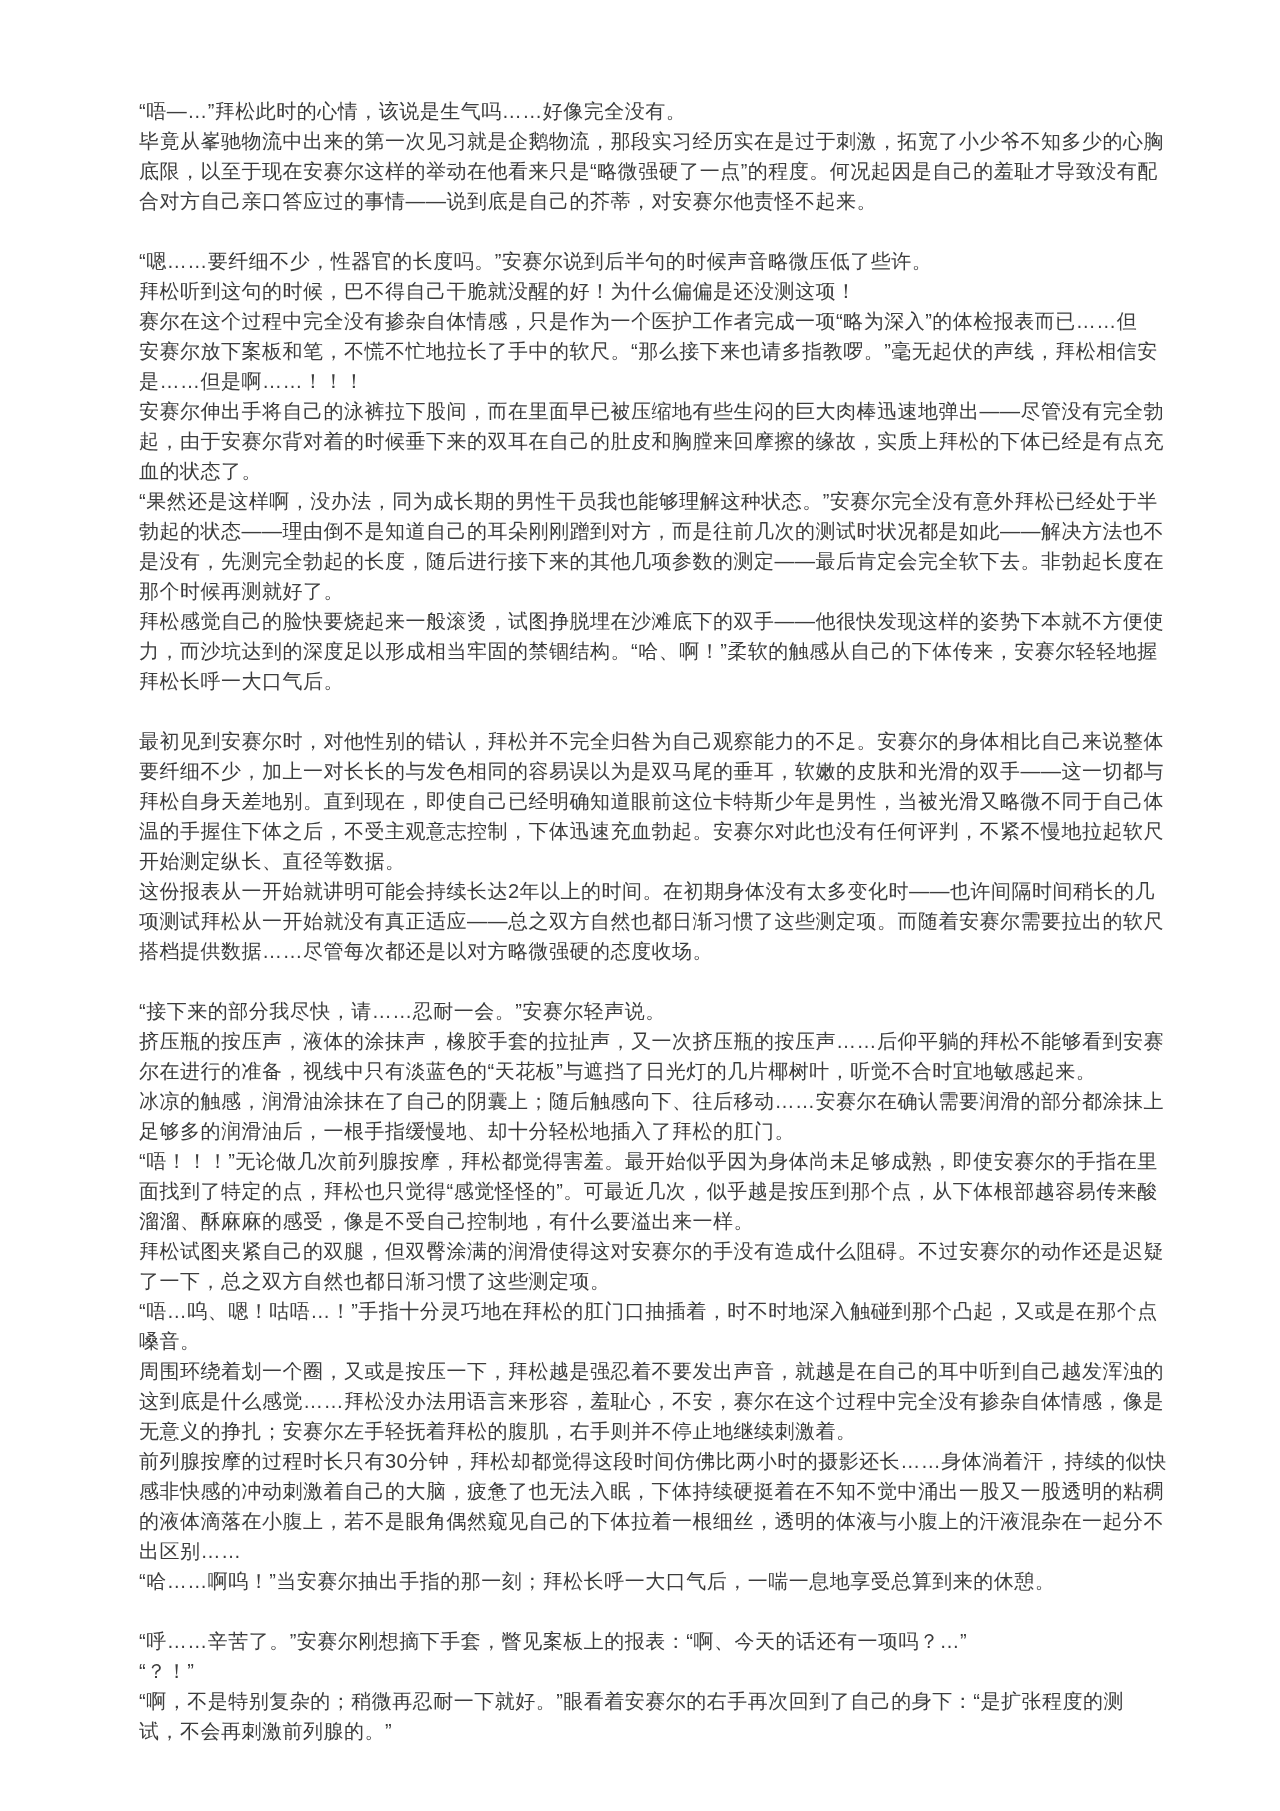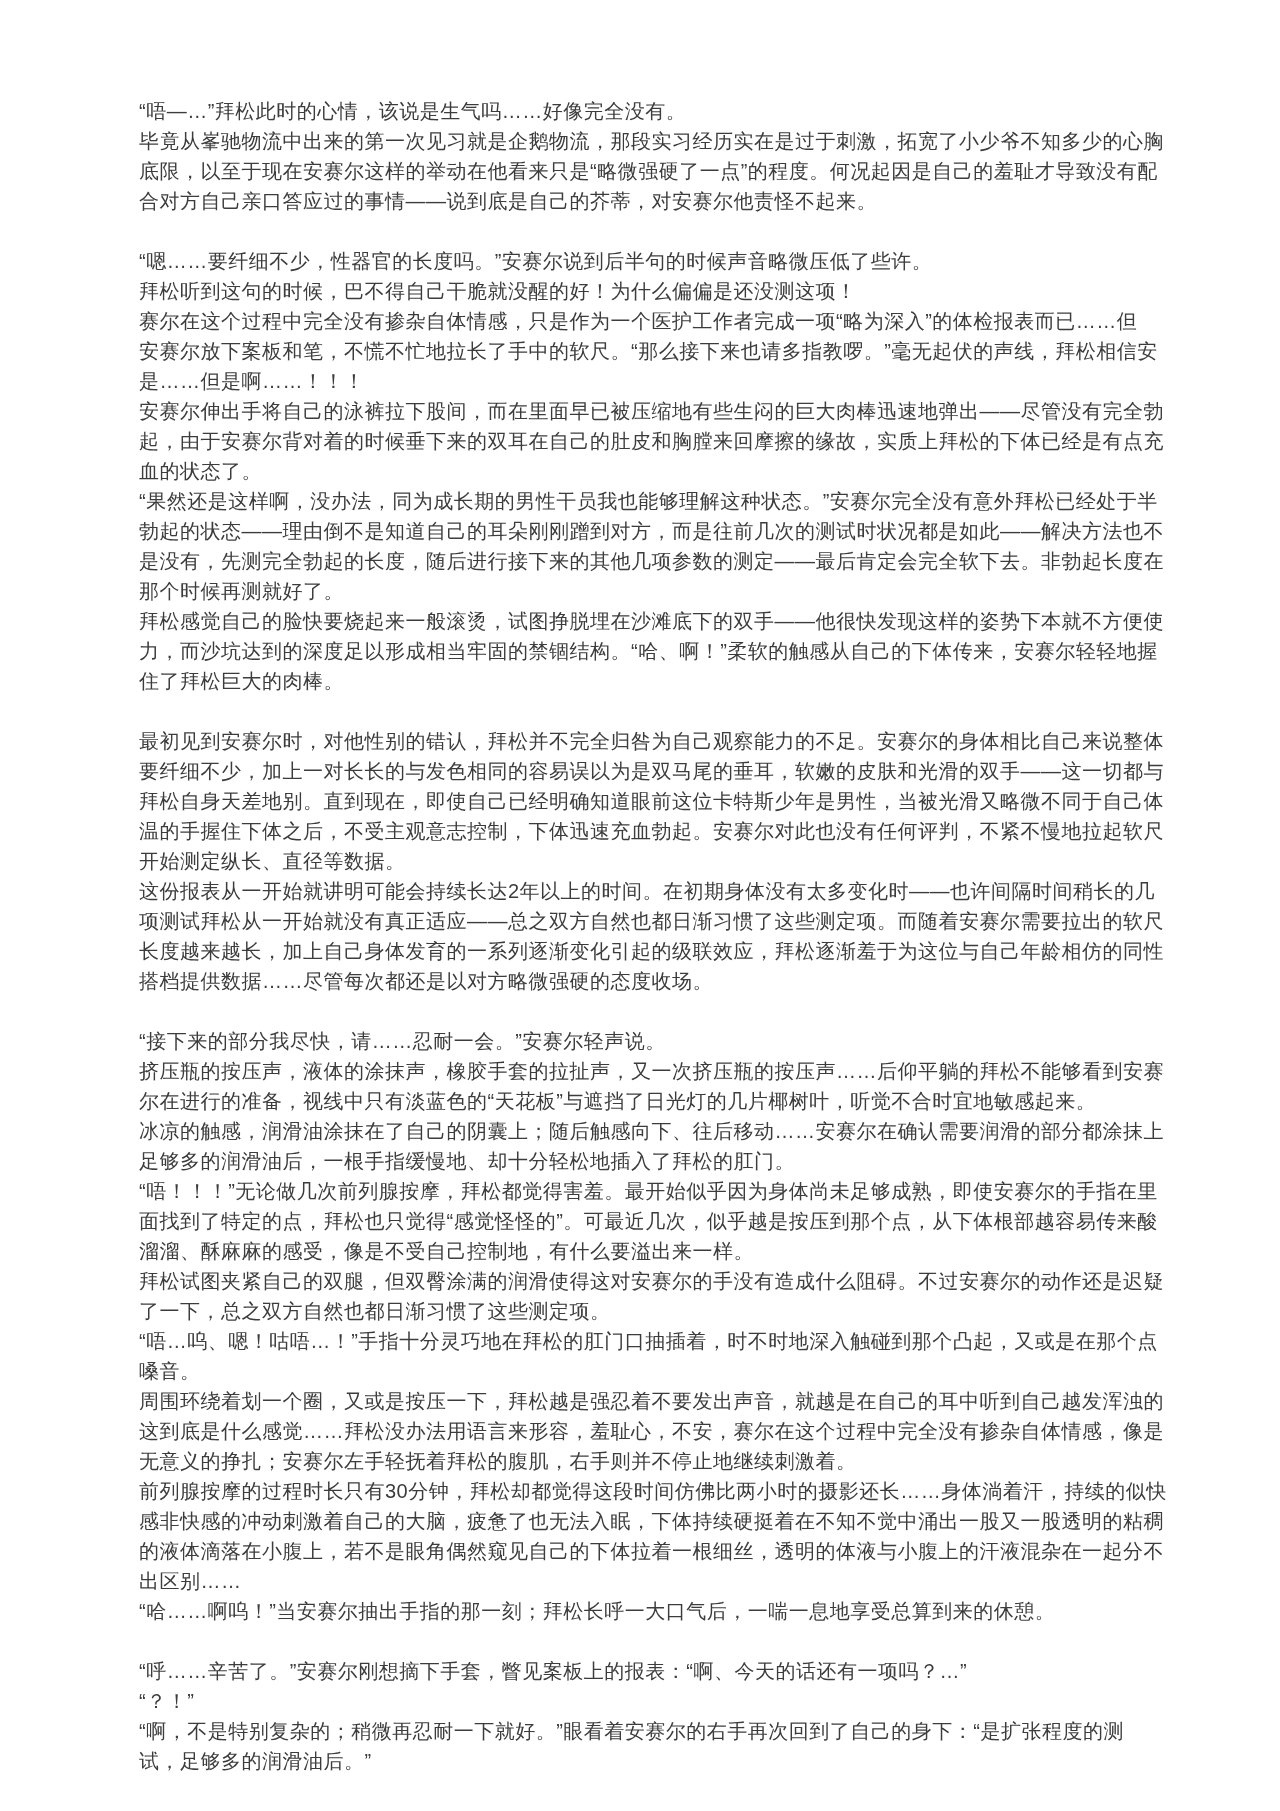--- a/index.html
+++ b/index.html
@@ -51,30 +51,29 @@
       <div class="line">是……但是啊……！！！</div>
       <div class="line">安赛尔伸出手将自己的泳裤拉下股间，而在里面早已被压缩地有些生闷的巨大肉棒迅速地弹出——尽管没有完全勃</div>
       <div class="line">起，由于安赛尔背对着的时候垂下来的双耳在自己的肚皮和胸膛来回摩擦的缘故，实质上拜松的下体已经是有点充</div>
       <div class="line">血的状态了。</div>
       <div class="line">“果然还是这样啊，没办法，同为成长期的男性干员我也能够理解这种状态。”安赛尔完全没有意外拜松已经处于半</div>
       <div class="line">勃起的状态——理由倒不是知道自己的耳朵刚刚蹭到对方，而是往前几次的测试时状况都是如此——解决方法也不</div>
       <div class="line">是没有，先测完全勃起的长度，随后进行接下来的其他几项参数的测定——最后肯定会完全软下去。非勃起长度在</div>
       <div class="line">那个时候再测就好了。</div>
       <div class="line">拜松感觉自己的脸快要烧起来一般滚烫，试图挣脱埋在沙滩底下的双手——他很快发现这样的姿势下本就不方便使</div>
       <div class="line">力，而沙坑达到的深度足以形成相当牢固的禁锢结构。“哈、啊！”柔软的触感从自己的下体传来，安赛尔轻轻地握</div>
-      <div class="line">住了拜松巨大的肉棒。</div>
+      <div class="line">拜松长呼一大口气后。</div>
       <div class="line blank-line"></div>
       <div class="line">最初见到安赛尔时，对他性别的错认，拜松并不完全归咎为自己观察能力的不足。安赛尔的身体相比自己来说整体</div>
       <div class="line">要纤细不少，加上一对长长的与发色相同的容易误以为是双马尾的垂耳，软嫩的皮肤和光滑的双手——这一切都与</div>
       <div class="line">拜松自身天差地别。直到现在，即使自己已经明确知道眼前这位卡特斯少年是男性，当被光滑又略微不同于自己体</div>
       <div class="line">温的手握住下体之后，不受主观意志控制，下体迅速充血勃起。安赛尔对此也没有任何评判，不紧不慢地拉起软尺</div>
       <div class="line">开始测定纵长、直径等数据。</div>
       <div class="line">这份报表从一开始就讲明可能会持续长达2年以上的时间。在初期身体没有太多变化时——也许间隔时间稍长的几</div>
       <div class="line">项测试拜松从一开始就没有真正适应——总之双方自然也都日渐习惯了这些测定项。而随着安赛尔需要拉出的软尺</div>
-      <div class="line">长度越来越长，加上自己身体发育的一系列逐渐变化引起的级联效应，拜松逐渐羞于为这位与自己年龄相仿的同性</div>
       <div class="line">搭档提供数据……尽管每次都还是以对方略微强硬的态度收场。</div>
       <div class="line blank-line"></div>
       <div class="line">“接下来的部分我尽快，请……忍耐一会。”安赛尔轻声说。</div>
       <div class="line">挤压瓶的按压声，液体的涂抹声，橡胶手套的拉扯声，又一次挤压瓶的按压声……后仰平躺的拜松不能够看到安赛</div>
       <div class="line">尔在进行的准备，视线中只有淡蓝色的“天花板”与遮挡了日光灯的几片椰树叶，听觉不合时宜地敏感起来。</div>
       <div class="line">冰凉的触感，润滑油涂抹在了自己的阴囊上；随后触感向下、往后移动……安赛尔在确认需要润滑的部分都涂抹上</div>
       <div class="line">足够多的润滑油后，一根手指缓慢地、却十分轻松地插入了拜松的肛门。</div>
       <div class="line">“唔！！！”无论做几次前列腺按摩，拜松都觉得害羞。最开始似乎因为身体尚未足够成熟，即使安赛尔的手指在里</div>
       <div class="line">面找到了特定的点，拜松也只觉得“感觉怪怪的”。可最近几次，似乎越是按压到那个点，从下体根部越容易传来酸</div>
       <div class="line">溜溜、酥麻麻的感受，像是不受自己控制地，有什么要溢出来一样。</div>
@@ -87,15 +86,15 @@
       <div class="line">无意义的挣扎；安赛尔左手轻抚着拜松的腹肌，右手则并不停止地继续刺激着。</div>
       <div class="line">前列腺按摩的过程时长只有30分钟，拜松却都觉得这段时间仿佛比两小时的摄影还长……身体淌着汗，持续的似快</div>
       <div class="line">感非快感的冲动刺激着自己的大脑，疲惫了也无法入眠，下体持续硬挺着在不知不觉中涌出一股又一股透明的粘稠</div>
       <div class="line">的液体滴落在小腹上，若不是眼角偶然窥见自己的下体拉着一根细丝，透明的体液与小腹上的汗液混杂在一起分不</div>
       <div class="line">出区别……</div>
       <div class="line">“哈……啊呜！”当安赛尔抽出手指的那一刻；拜松长呼一大口气后，一喘一息地享受总算到来的休憩。</div>
       <div class="line blank-line"></div>
       <div class="line">“呼……辛苦了。”安赛尔刚想摘下手套，瞥见案板上的报表：“啊、今天的话还有一项吗？…”</div>
       <div class="line">“？！”</div>
       <div class="line">“啊，不是特别复杂的；稍微再忍耐一下就好。”眼看着安赛尔的右手再次回到了自己的身下：“是扩张程度的测</div>
-      <div class="line">试，足够多的润滑油后。”</div>
+      <div class="line">试，不会再刺激前列腺的。”</div>
     </div>
 </div>
 
 </body></html>

